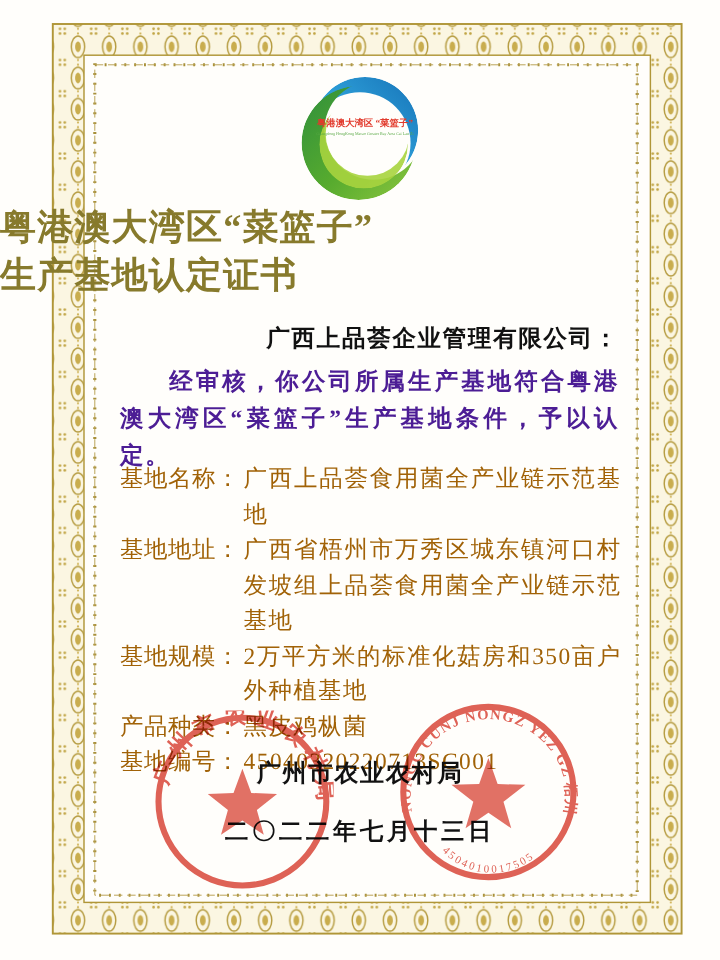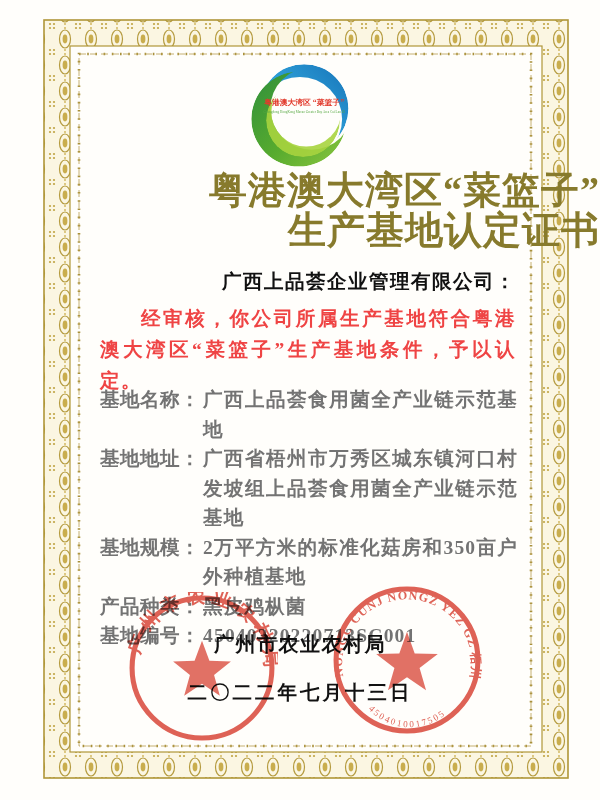--- a/index.html
+++ b/index.html
@@ -3,30 +3,30 @@
 <meta charset="utf-8">
 <style>
   html,body{margin:0;padding:0;}
   body{
     width:600px;height:800px;background:#ffffff;position:relative;overflow:hidden;
     font-family:"Liberation Serif","DejaVu Serif",serif;color:#151515;
   }
   .page{position:absolute;inset:0;background:#fffefb;}
   .frame-svg{position:absolute;left:0;top:0;}
   .logo-wrap{position:absolute;left:238px;top:60px;width:128px;height:114px;}
-  .title{position:absolute;top:170px;left:0;width:600px;text-align:right;
-    font-size:38px;line-height:40px;font-weight:700;color:#877a2c;letter-spacing:1px;}
+  .title{position:absolute;top:170px;left:0;width:600px;text-align:left;
+    font-size:30px;line-height:40px;font-weight:700;color:#877a2c;letter-spacing:1px;}
   .recipient{position:absolute;top:268px;left:100px;width:416px;
     font-size:19.5px;font-weight:700;letter-spacing:1.5px;color:#111;text-align:right;}
   .paragraph{position:absolute;top:303px;left:100px;width:416px;
     font-size:19.5px;font-weight:700;line-height:31px;letter-spacing:1.5px;
-    text-indent:2.1em;text-align:justify;color:#ef4444;}
+    text-indent:2.1em;text-align:justify;color:#4c1d95;}
   .fields{position:absolute;top:385px;left:100px;width:418px;}
-  .field{position:relative;padding-left:103px;font-size:19.5px;font-weight:700;
-    line-height:29.5px;letter-spacing:1.2px;text-align:justify;color:#737373;}
+  .field{position:relative;padding-left:103px;font-size:19.5px;font-weight:400;
+    line-height:29.5px;letter-spacing:1.2px;text-align:justify;color:#a16207;}
   .field .label{position:absolute;left:0;top:0;letter-spacing:0.5px;white-space:pre;}
   .issuers{position:absolute;top:631px;left:0;width:600px;display:flex;
     justify-content:center;gap:34px;font-size:20px;font-weight:700;letter-spacing:1.5px;color:#111;}
   .date{position:absolute;top:679px;left:0;width:600px;text-align:center;
     font-size:19.5px;font-weight:700;letter-spacing:3px;color:#111;font-family:Liberation Serif, serif;}
   .seal{position:absolute;opacity:0.8;mix-blend-mode:multiply;}
   .seal-left{left:126px;top:592px;width:152px;height:152px;}
   .seal-right{left:330px;top:583px;width:154px;height:154px;}
 </style>
 </head>

